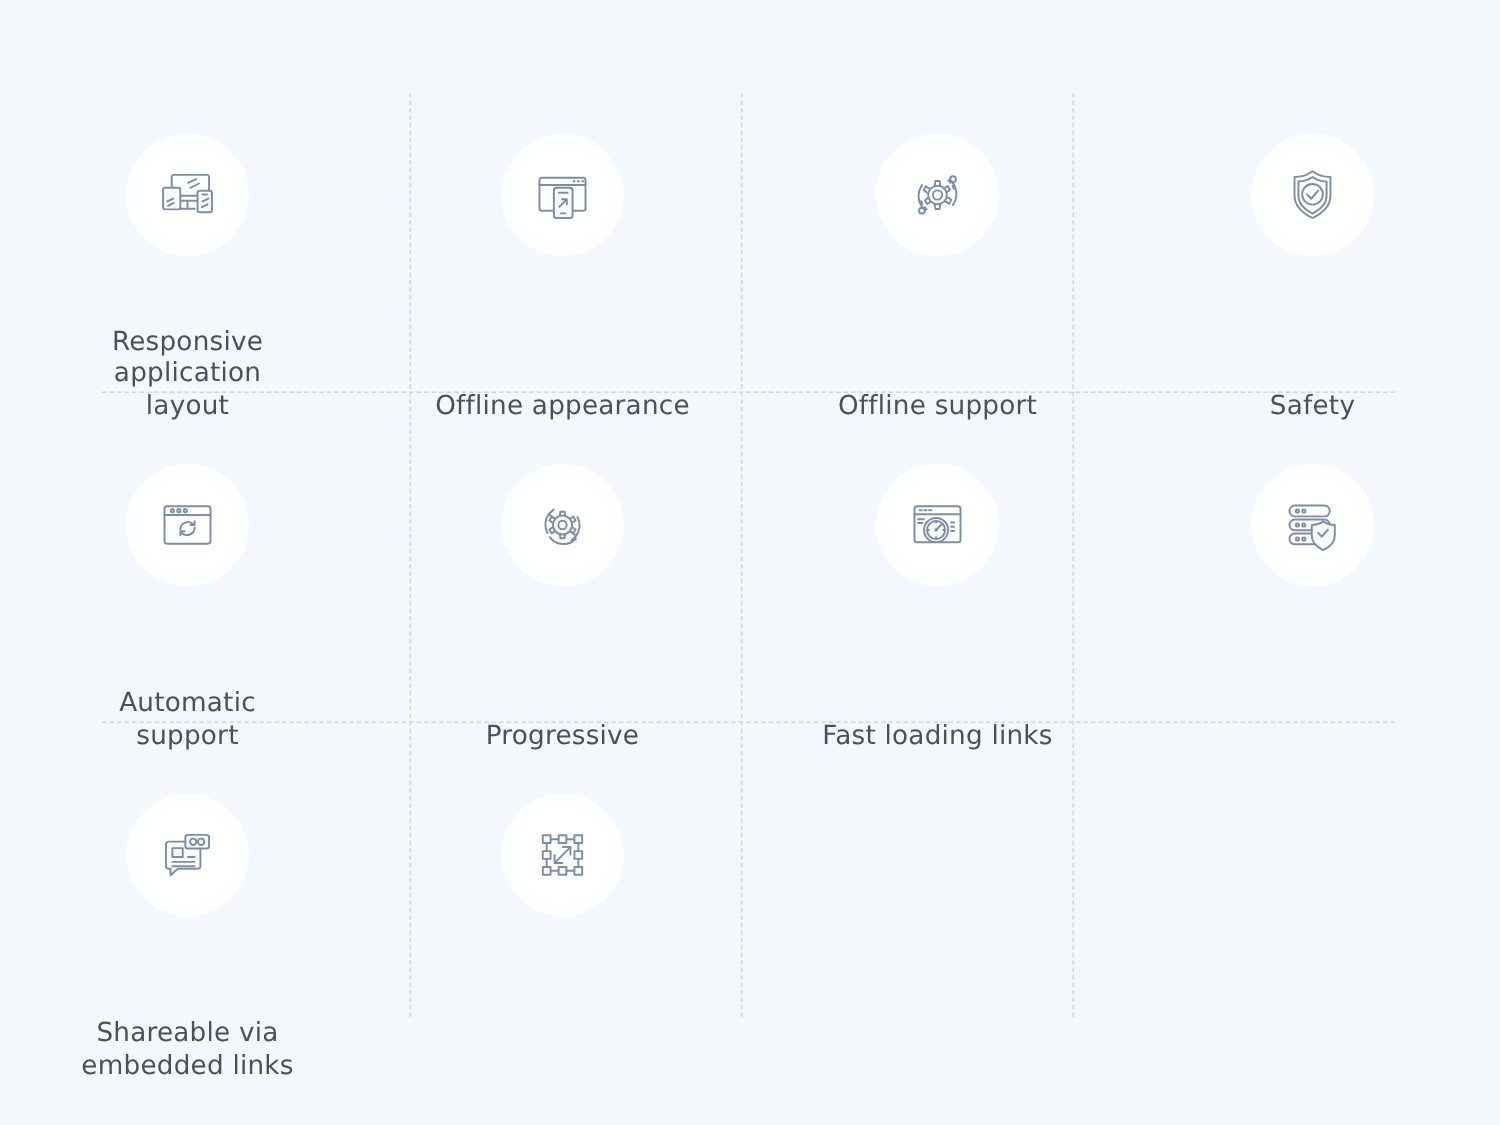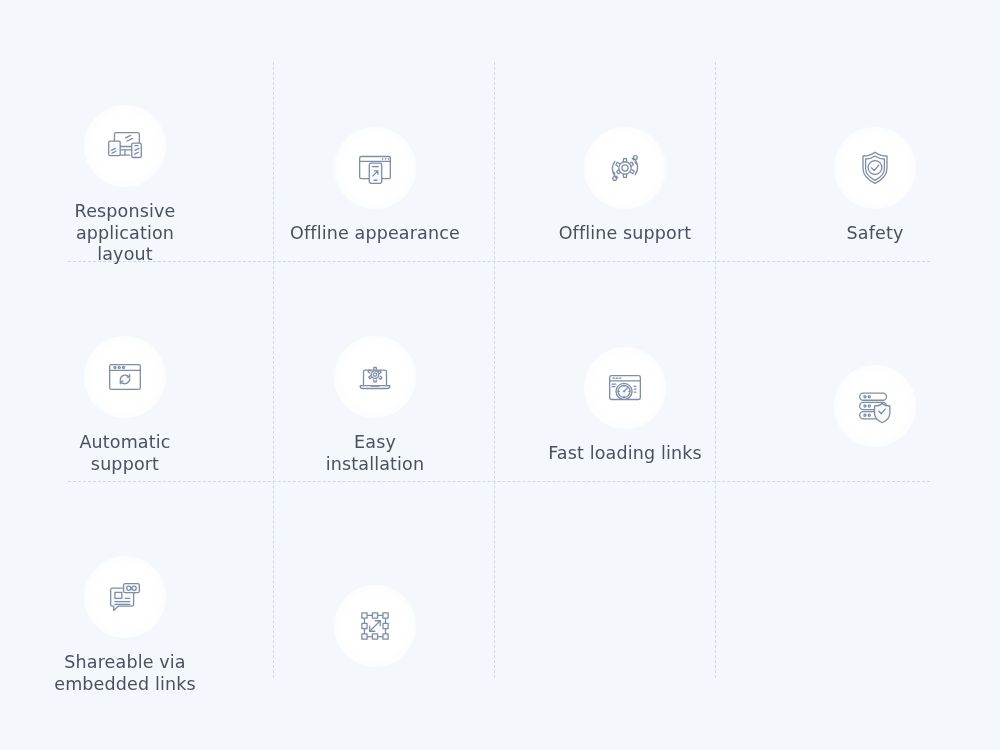--- a/index.html
+++ b/index.html
@@ -46,21 +46,21 @@
     grid-template-rows: 220px 220px 220px;
     align-content: start;
     padding-top: 62px;
     box-sizing: border-box;
   }
 
   .feature-cell {
     display: flex;
     flex-direction: column;
     align-items: center;
-    justify-content: center;
+    justify-content: space-between;
     padding-top: 27px;
     box-sizing: border-box;
   }
 
   
   .icon-badge {
     width: 82px;
     height: 82px;
     border-radius: 50%;
     display: flex;
@@ -184,35 +184,36 @@
           <circle cx="18" cy="14" r="1.1"></circle>
           <circle cx="22.5" cy="14" r="1.1"></circle>
           <path d="M29 25.8a5.4 5.4 0 0 1-9.2 3.6M19 27.2a5.4 5.4 0 0 1 9.2-3.6"></path>
           <path d="M28.9 21.3v2.7h-2.8M19.1 31.1v-2.7h2.8"></path>
         </svg>
       </div>
       <div class="feature-label">Automatic
 support</div>
     </div>
 
-    <div class="feature-cell">
-      <div class="icon-badge">
-        <svg viewBox="0 0 48 48">
-          <path d="M12 33V18.5a1.6 1.6 0 0 1 1.6-1.6h20.8a1.6 1.6 0 0 1 1.6 1.6V33"></path>
-          <path d="M8.5 33h31a0 0 0 0 1 0 0 3 3 0 0 1-3 3h-25a3 3 0 0 1-3-3z"></path>
-          <path d="M20 33.4h8"></path>
-          <circle cx="24" cy="21.5" r="3.9"></circle>
-          <circle cx="24" cy="21.5" r="1.7"></circle>
-          <path d="M22.6 16.1l.2-2.2h2.4l.2 2.2M22.6 26.9l.2 2.2h2.4l.2-2.2M19.9 17.8l-1.9-1.2-1.2 1.9 1.8 1.3M28.1 25.2l1.9 1.2 1.2-1.9-1.8-1.3M19.3 22.6l-1.8 1.3 1.2 1.9 1.9-1.2M28.7 20.4l1.8-1.3-1.2-1.9-1.9 1.2"></path>
-        </svg>
-      </div>
-      <div class="feature-label">Easy
-installation</div>
-    </div>
-
+
+    <div class="feature-cell">
+      <div class="icon-badge">
+        <svg viewBox="0 0 48 48">
+          <circle cx="24" cy="24" r="6.6"></circle>
+          <circle cx="24" cy="24" r="2.9"></circle>
+          <path d="M22.2 17.5l.3-2.7h3l.3 2.7M22.2 30.5l.3 2.7h3l.3-2.7M18.7 19.6l-2.3-1.4-1.5 2.6 2.2 1.6M29.3 28.4l2.3 1.4 1.5-2.6-2.2-1.6M17.1 25.6l-2.2 1.6 1.5 2.6 2.3-1.4M30.9 22.4l2.2-1.6-1.5-2.6-2.3 1.4"></path>
+          <path d="M13.6 29.5A12 12 0 0 1 14.6 16.3"></path>
+          <path d="M34.4 18.5a12 12 0 0 1-1 13.2"></path>
+          <path d="M17.8 13.2l-3.4 3.3 3.6 2.6"></path>
+          <path d="M30.2 34.8l3.4-3.3-3.6-2.6"></path>
+          <path d="M15.2 32.6a12 12 0 0 0 18.1 1"></path>
+        </svg>
+      </div>
+      <div class="feature-label">Progressive</div>
+    </div>
 
     <div class="feature-cell">
       <div class="icon-badge">
         <svg viewBox="0 0 48 48">
           <rect x="8" y="11" width="32" height="25" rx="1.8"></rect>
           <path d="M8 16.5h32"></path>
           <path d="M11.5 13.8h1.6M14.8 13.8h1.6M18.1 13.8h1.6"></path>
           <path d="M10.5 20h4M10.5 22.6h3"></path>
           <path d="M33.5 22.2h2M33.5 25.2h2M33.5 28.2h2"></path>
           <circle cx="23" cy="27.5" r="8.4" fill="#f8fafd"></circle>

